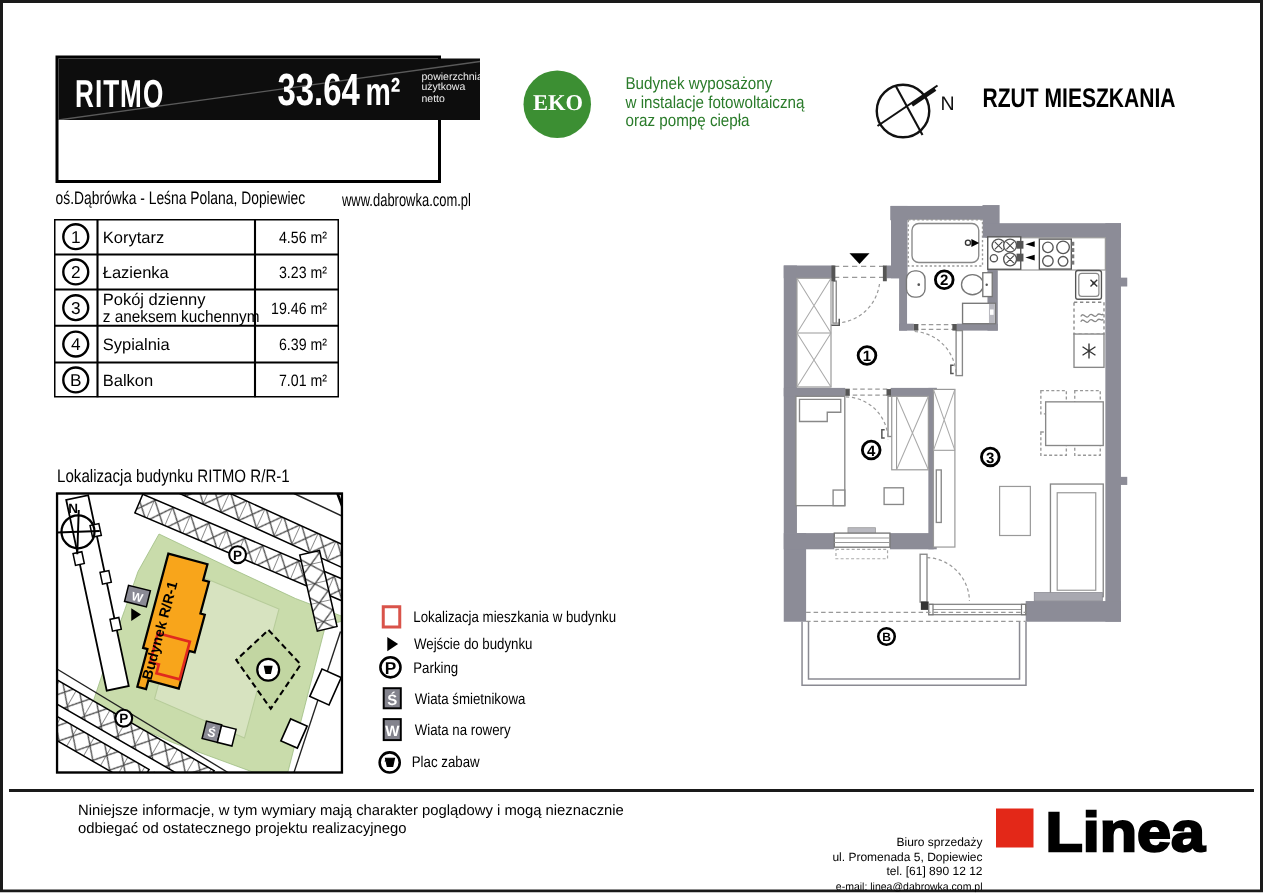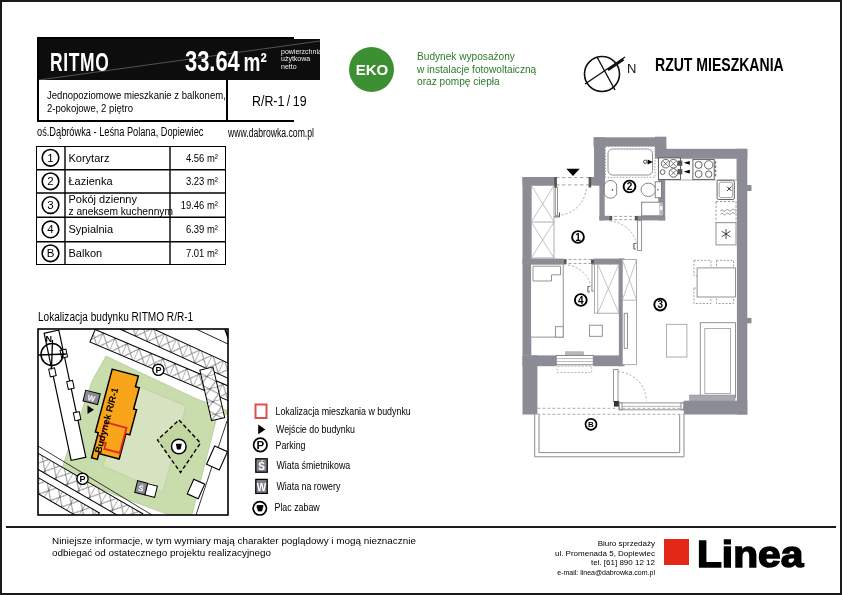--- a/index.html
+++ b/index.html
@@ -21,28 +21,20 @@
         <line x1="0" y1="41" x2="281" y2="2" stroke="#5a5a5a" stroke-width="0.9"></line>
       </svg>
 
     <span class="cx" style="position:absolute;left:10.5px;top:8px;color:#fff;font-size:26px;font-weight:bold;letter-spacing:1px;transform:scaleX(0.67);">RITMO</span>
 
     <span class="cx" style="position:absolute;left:146px;top:5px;color:#fff;font-size:30px;font-weight:bold;transform:scaleX(0.73);">33.64<span style="font-size:26px;"> m²</span></span>
 
     <div class="abs" style="left:242px;top:9px;color:#eee;font-size:7px;line-height:7.5px;">powierzchnia<br>użytkowa<br>netto</div>
   </div>
 
-  <div class="abs" style="left:0;top:41px;width:281px;height:40px;background:#fff;">
-
-    <div class="abs cx" style="left:8px;top:9px;font-size:11.5px;line-height:13px;color:#000;transform:scaleX(0.83);">Jednopoziomowe mieszkanie z balkonem,<br>2-pokojowe, 2 piętro</div>
-
-    <div class="abs" style="left:187px;top:0;width:2px;height:40px;background:#000;"></div>
-
-    <span class="cx" style="position:absolute;left:213px;top:12px;font-size:15.5px;color:#000;transform:scaleX(0.8);">R/R-1 / 19</span>
-  </div>
 </div>
 
 <div class="abs cx" style="left:37px;top:124.5px;font-size:12px;color:#000;transform:scaleX(0.77);">oś.Dąbrówka - Leśna Polana, Dopiewiec</div>
 
 <div class="abs cx" style="left:228px;top:125.5px;font-size:12px;color:#000;transform:scaleX(0.72);">www.dabrowka.com.pl</div>
 
 <div class="abs" style="left:36px;top:146px;width:190px;height:119px;border:1.7px solid #000;box-sizing:border-box;"></div>
 <svg class="abs" style="left:36px;top:146px;" width="190" height="119" viewBox="0 0 190 119">
 
   <g stroke="#000" stroke-width="1.4">
@@ -92,21 +84,21 @@
     <text x="182" y="15.7">4.56 m²</text>
     <text x="182" y="39.2">3.23 m²</text>
     <text x="182" y="63.1">19.46 m²</text>
     <text x="182" y="87.3">6.39 m²</text>
     <text x="182" y="111.2">7.01 m²</text>
   </g>
 </svg>
 
 <div class="abs" style="left:349px;top:47px;width:45px;height:45px;border-radius:50%;background:#3c8f33;"></div>
 
-<div class="abs" style="left:355px;top:61px;width:34px;text-align:center;color:#fff;font-size:15px;font-weight:bold;letter-spacing:0px;">EKO</div>
+<div class="abs" style="left:355px;top:61px;width:34px;text-align:center;color:#fff;font-size:15px;font-weight:bold;letter-spacing:0px;font-family:Liberation Serif, serif;">EKO</div>
 
 <div class="abs cx" style="left:417px;top:50px;font-size:11.5px;line-height:12.7px;color:#2a7b2a;transform:scaleX(0.88);">Budynek wyposażony<br>w instalacje fotowoltaiczną<br>oraz pompę ciepła</div>
 
 <svg class="abs" style="left:578px;top:48px;" width="64" height="52" viewBox="0 0 64 52">
   <circle cx="24" cy="26" r="17.5" fill="none" stroke="#111" stroke-width="1.6"></circle>
   <line x1="7" y1="36" x2="47" y2="9" stroke="#111" stroke-width="1.4"></line>
   <line x1="30" y1="22" x2="45.5" y2="11.5" stroke="#111" stroke-width="2.5"></line>
   <line x1="19" y1="9" x2="37" y2="42" stroke="#111" stroke-width="1.4"></line>
   <text x="49" y="25" font-size="13px" fill="#111">N</text>
 </svg>
@@ -477,19 +469,19 @@
   <rect x="591" y="259.4" width="3" height="4.4"></rect>
   <rect x="609.2" y="216" width="3" height="4.4"></rect>
   <rect x="634.9" y="216" width="3" height="4.4"></rect>
 </g>
 </svg>
 
 <div class="abs" style="left:6px;top:526px;width:830px;height:2px;background:#1a1a1a;"></div>
 
 <div class="abs" style="left:29px;top:534.5px;font-size:9.9px;line-height:12.8px;color:#000;margin-left:23px;">Niniejsze informacje, w tym wymiary mają charakter poglądowy i mogą nieznacznie<br>odbiegać od ostatecznego projektu realizacyjnego</div>
 
-<div class="abs" style="left:455px;top:539px;width:200px;text-align:right;font-size:8px;line-height:9.6px;color:#000;">Biuro sprzedaży<br>ul. Promenada 5, Dopiewiec<br>tel. [61] 890 12 12<br><span style="font-size:7px;">e-mail: linea@dabrowka.com.pl</span></div>
+<div class="abs" style="left:455px;top:557px;width:200px;text-align:right;font-size:8px;line-height:9.6px;color:#000;">Biuro sprzedaży<br>ul. Promenada 5, Dopiewiec<br>tel. [61] 890 12 12<br><span style="font-size:7px;">e-mail: linea@dabrowka.com.pl</span></div>
 
 <div class="abs" style="left:664px;top:539px;width:25px;height:26px;background:#e32818;"></div>
 
 <span class="abs cx" style="left:697px;top:533.5px;font-size:37px;font-weight:bold;color:#000;transform:scaleX(1.1);-webkit-text-stroke:1.5px #000;">Linea</span>
 
 <span class="abs cx" style="left:664px;top:570px;font-size:9px;font-weight:bold;color:#000;letter-spacing:1.9px;margin-top:48px;-webkit-text-stroke:0.7px #000;">SIŁA MIASTOTWÓRCZA</span>
 
 </body></html>

